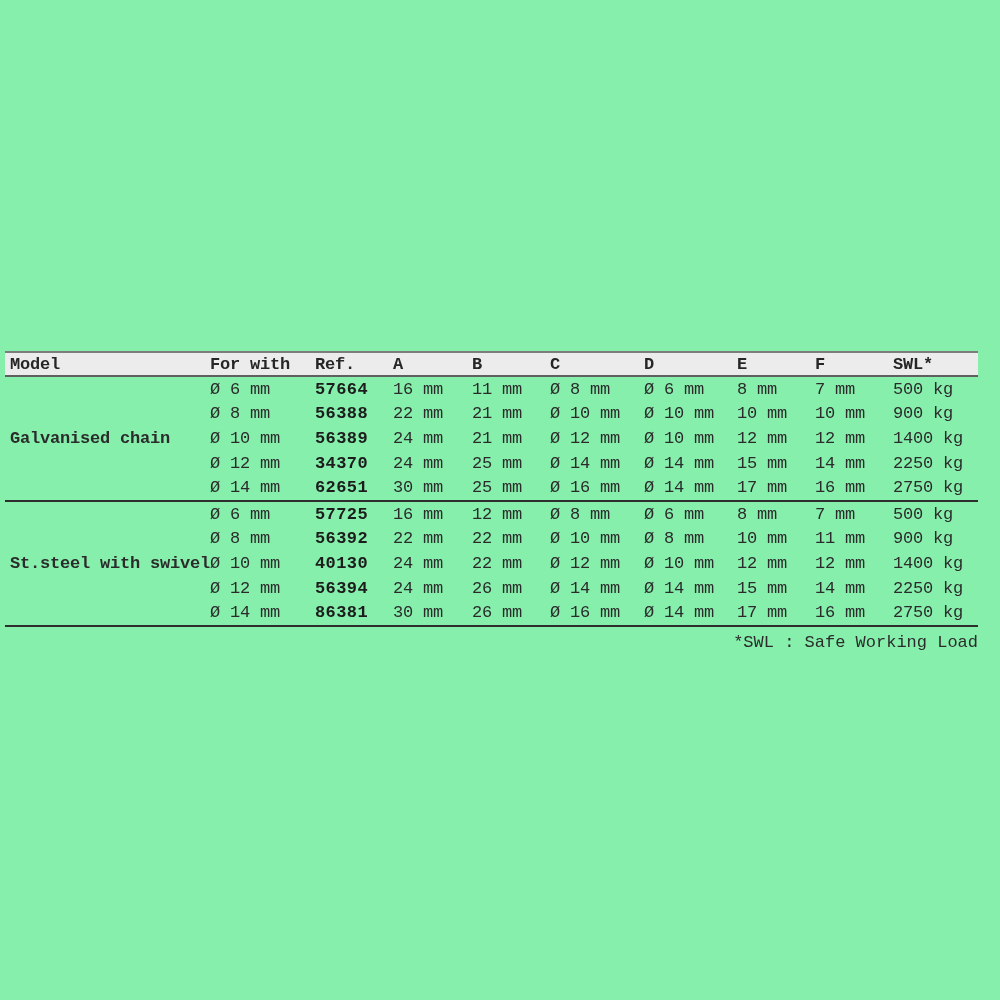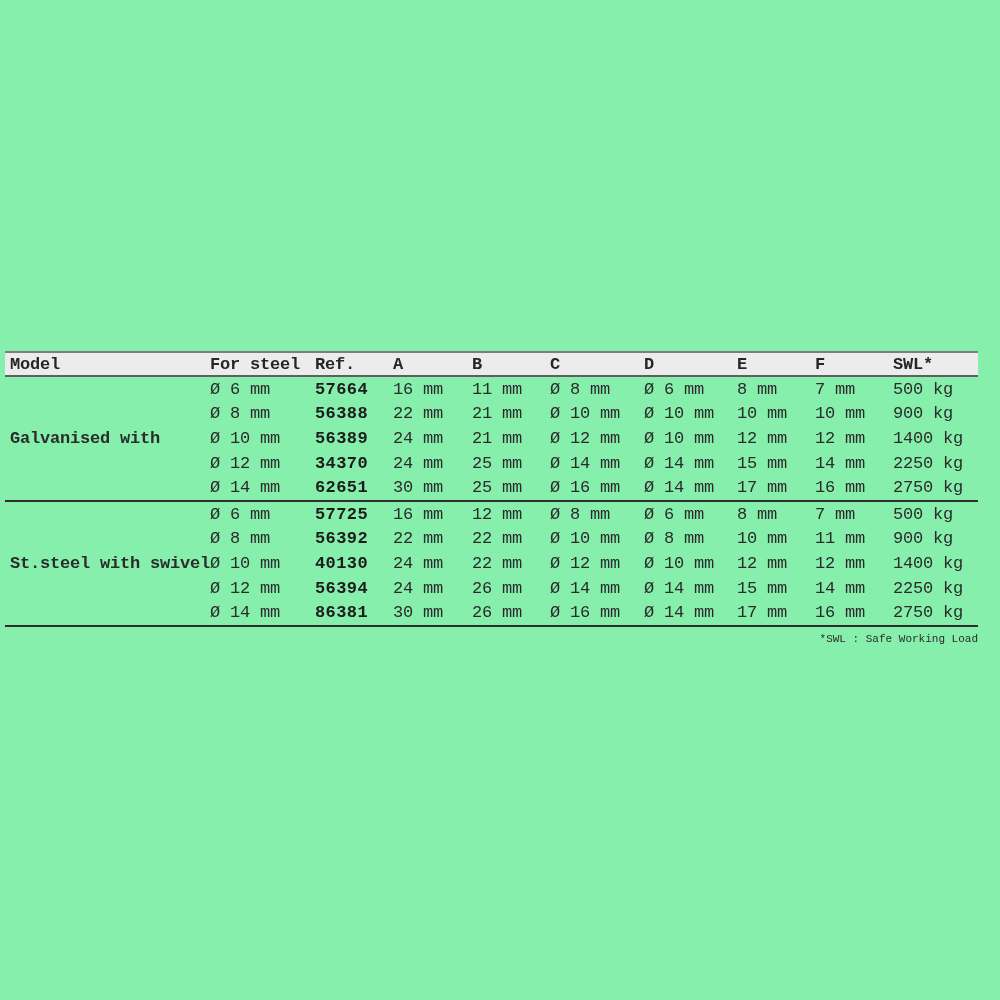--- a/index.html
+++ b/index.html
@@ -48,46 +48,46 @@
     padding-left: 5px;
     white-space: nowrap;
   }
   .cell { white-space: nowrap; }
   .pad { padding-left: 5px; }
   .ref { font-weight: 700; color: #1c1c1c; letter-spacing: 0.4px; }
   .footnote {
     position: absolute;
     right: 22px;
     top: 633px;
-    font-size: 11px;
+    font-size: 17px;
     letter-spacing: 0;
     color: #2b2b2b;
   }
 </style>
 </head>
 <body>
 
 <div class="page">
   <div class="spec-table">
 
     <div class="grid thead">
       <div class="cell pad">Model</div>
-      <div class="cell">For steel</div>
+      <div class="cell">For with</div>
       <div class="cell">Ref.</div>
       <div class="cell">A</div>
       <div class="cell">B</div>
       <div class="cell">C</div>
       <div class="cell">D</div>
       <div class="cell">E</div>
       <div class="cell">F</div>
       <div class="cell">SWL*</div>
     </div>
 
     <div class="grid section">
-      <div class="model-cell">Galvanised with</div>
+      <div class="model-cell">Galvanised chain</div>
 
       <div class="row">
         <div class="cell">Ø 6 mm</div>
         <div class="cell ref">57664</div>
         <div class="cell">16 mm</div>
         <div class="cell">11 mm</div>
         <div class="cell">Ø 8 mm</div>
         <div class="cell">Ø 6 mm</div>
         <div class="cell">8 mm</div>
         <div class="cell">7 mm</div>

